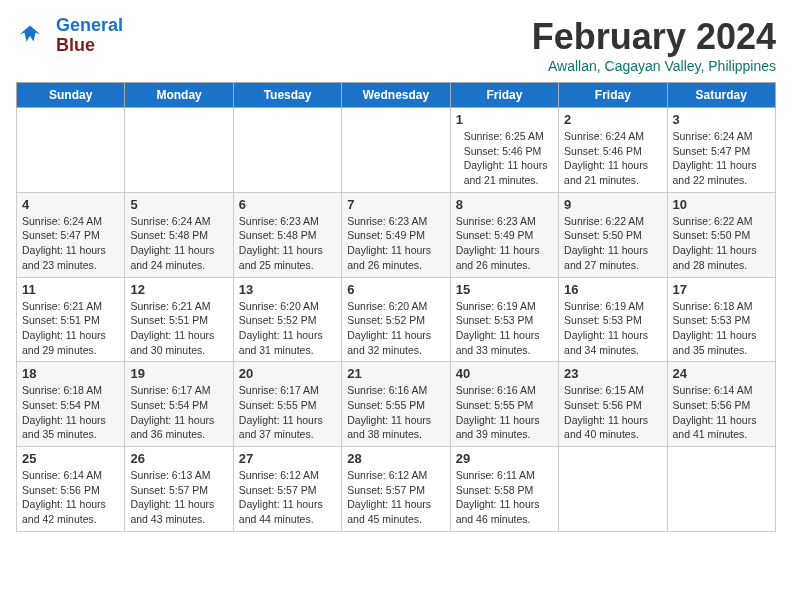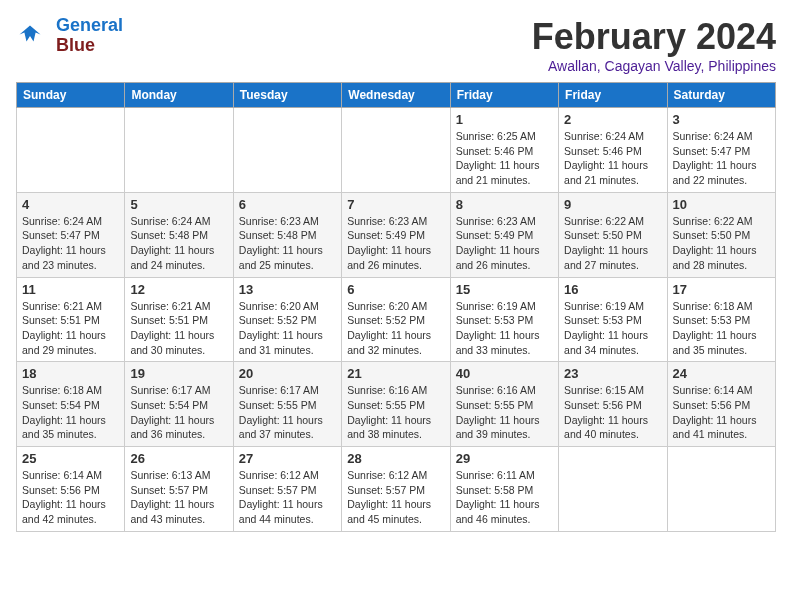--- a/index.html
+++ b/index.html
@@ -38,34 +38,34 @@
       text-align: right;
     }
     .month-title {
       font-size: 36px;
       font-weight: bold;
       color: #333;
       text-align: right;
     }
     .subtitle {
       font-size: 14px;
-      color: #4c1d95;
+      color: #0f766e;
     }
     .calendar {
       width: 100%;
       border-collapse: collapse;
       font-size: 11px;
     }
     .calendar th {
       background: #1a73c8;
       color: #fff;
       font-weight: bold;
       font-size: 12px;
       padding: 5px 6px;
-      text-align: left;
+      text-align: center;
       border: 1px solid #aaa;
     }
     .calendar td {
       border: 1px solid #ccc;
       vertical-align: top;
       padding: 4px 5px;
       width: 108px;
       min-height: 80px;
       background: #fff;
     }
@@ -120,21 +120,21 @@
       </tr>
   </thead>
   <tbody id="calendar-body">
   <tr>
         <td class="empty-cell"></td>
         <td class="empty-cell"></td>
         <td class="empty-cell"></td>
         <td class="empty-cell"></td>
         <td>
           <span class="day-num">1</span>
-          <div class="day-info" style="white-space: pre-line;">Sunrise: 6:25 AM
+          <div class="day-info" style="white-space: pre-line; margin-left: 8px;">Sunrise: 6:25 AM
 Sunset: 5:46 PM
 Daylight: 11 hours
 and 21 minutes.</div>
         </td>
         <td>
           <span class="day-num">2</span>
           <div class="day-info" style="white-space: pre-line;">Sunrise: 6:24 AM
 Sunset: 5:46 PM
 Daylight: 11 hours
 and 21 minutes.</div>

